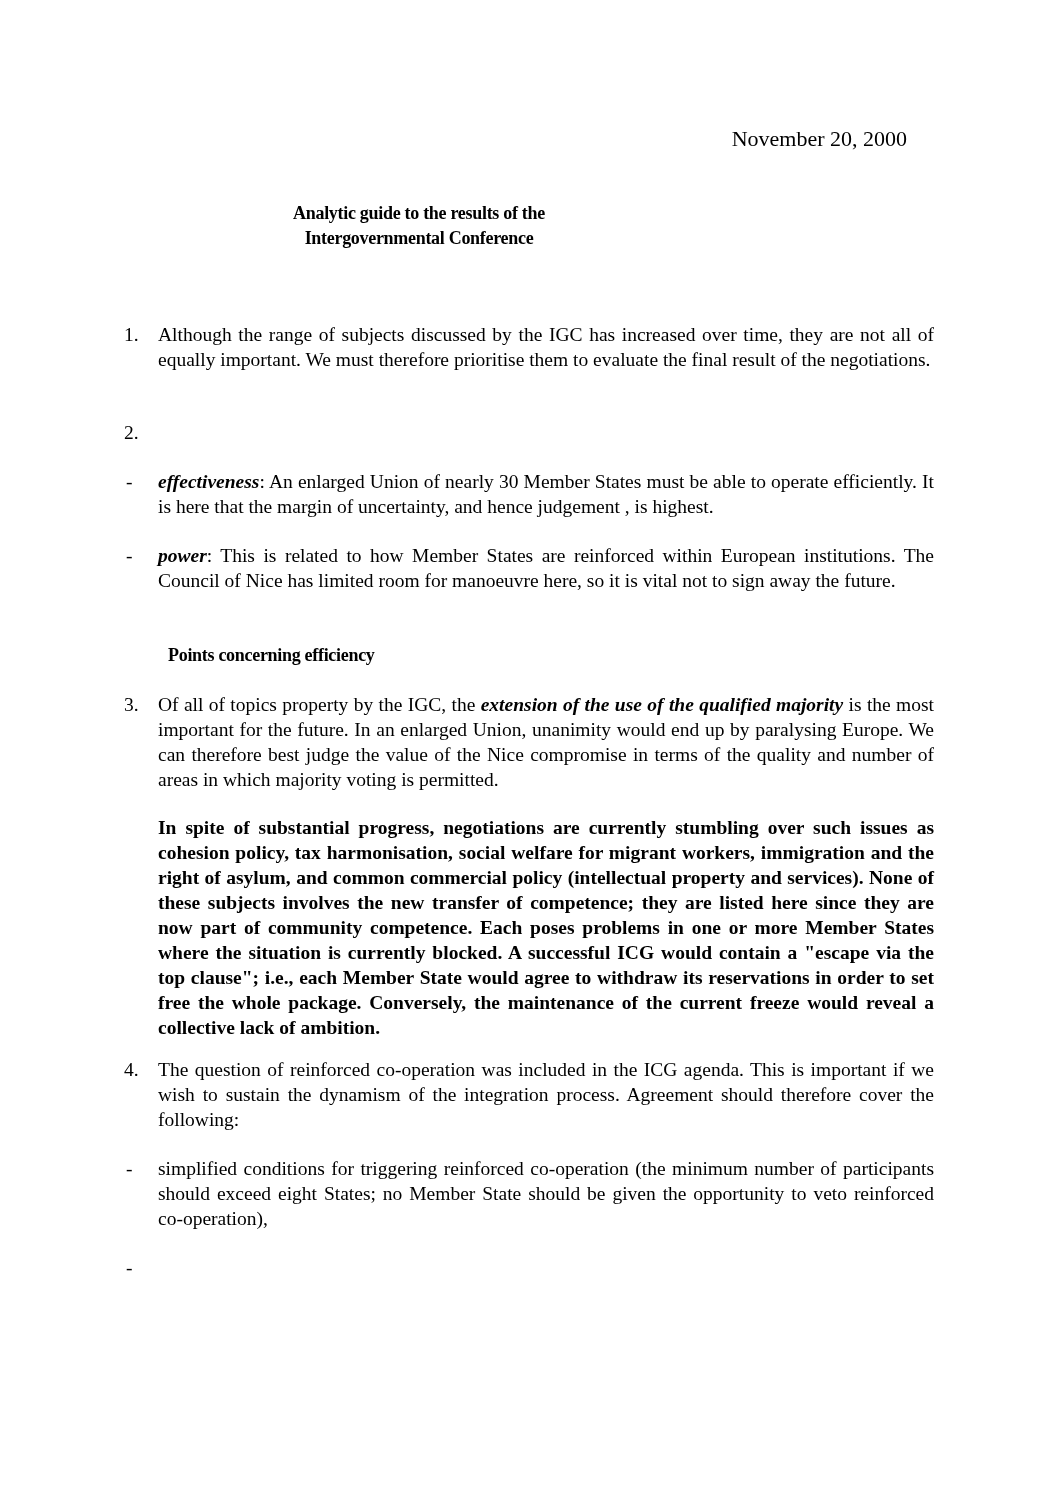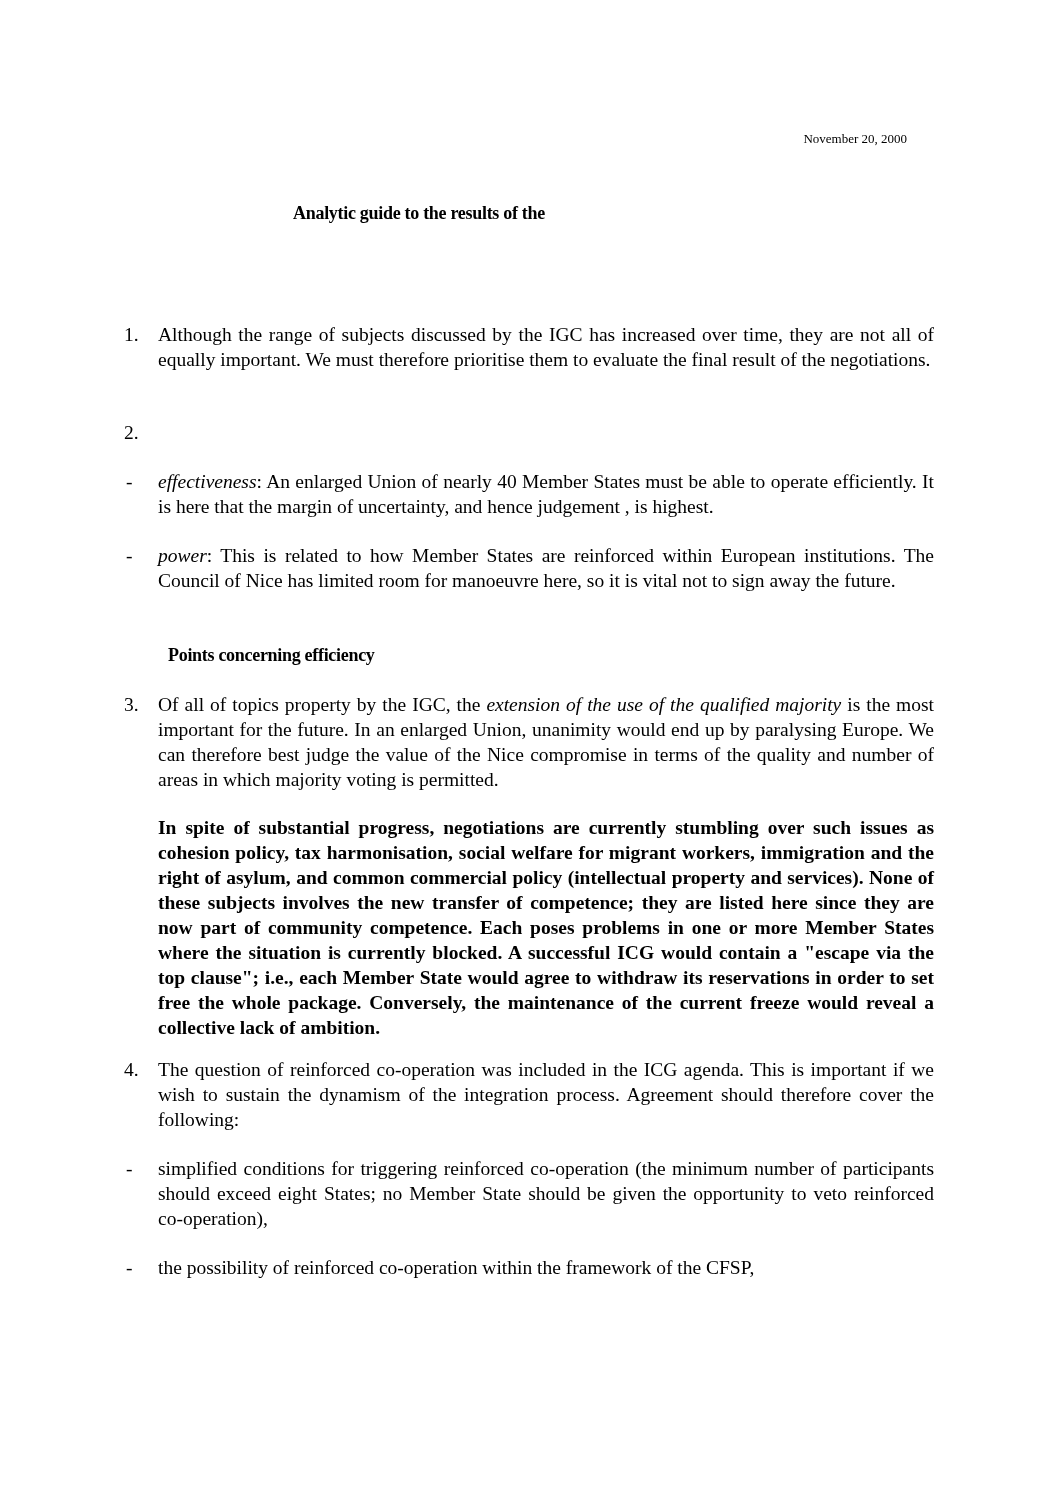--- a/index.html
+++ b/index.html
@@ -20,21 +20,21 @@
     .page {
       position: absolute;
       left: 0; top: 0;
       width: 1058px;
       height: 1497px;
     }
     .date {
       position: absolute;
       top: 126px;
       right: 151px;
-      font-size: 13px;
+      font-size: 22px;
     }
     .title {
       position: absolute;
       top: 201px;
       left: 0;
       width: 838px;
       text-align: center;
       font-weight: bold;
       font-size: 18px;
       line-height: 25px;
@@ -62,50 +62,51 @@
       font-weight: bold;
       font-size: 18px;
       letter-spacing: -0.3px;
       margin-left: 44px;
     }
     .para {
       padding-left: 34px;
       text-align: justify;
       font-weight: bold;
     }
-    em { font-style: italic; }
+    em { font-style: italic; font-weight: bold; }
   </style>
 </head>
 <body>
 
 <div class="page">
 
   <div class="date">November 20, 2000</div>
 
   <div class="title">
     <div>Analytic guide to the results of the</div>
+    <div>Intergovernmental Conference</div>
   </div>
 
   <div class="block" style="top:322px;">
     <div class="item">
       <span class="marker">1.</span>
       <span>Although the range of subjects discussed by the IGC has increased over time, they are not all of equally important.  We must therefore prioritise them to evaluate the final result of the negotiations.</span>
     </div>
   </div>
 
   <div class="block" style="top:420px;">
     <div class="item">
       <span class="marker">2.</span>
     </div>
   </div>
 
   <div class="block" style="top:469px;">
     <div class="item dash">
       <span class="marker">-</span>
-      <em>effectiveness</em><span>: An enlarged Union of nearly 40 Member States must be able to operate efficiently.  It is here that the margin of uncertainty, and hence judgement , is highest.</span>
+      <em>effectiveness</em><span>: An enlarged Union of nearly 30 Member States must be able to operate efficiently.  It is here that the margin of uncertainty, and hence judgement , is highest.</span>
     </div>
   </div>
 
   <div class="block" style="top:543px;">
     <div class="item dash">
       <span class="marker">-</span>
       <em>power</em><span>: This is related to how Member States are reinforced within European institutions. The Council of Nice has limited room for manoeuvre here, so it is vital not to sign away the future.</span>
     </div>
   </div>
 
@@ -132,17 +133,16 @@
   <div class="block" style="top:1156px;">
     <div class="item dash">
       <span class="marker">-</span>
       <span>simplified conditions for triggering reinforced co-operation (the minimum number of participants should exceed eight States; no Member State should be given the opportunity to veto reinforced co-operation),</span>
     </div>
   </div>
 
   <div class="block" style="top:1255px;">
     <div class="item dash">
       <span class="marker">-</span>
-      <span>the possibility of reinforced co-operation within the framework of the CFSP,</span>
     </div>
   </div>
 
 </div>
 
 </body></html>

